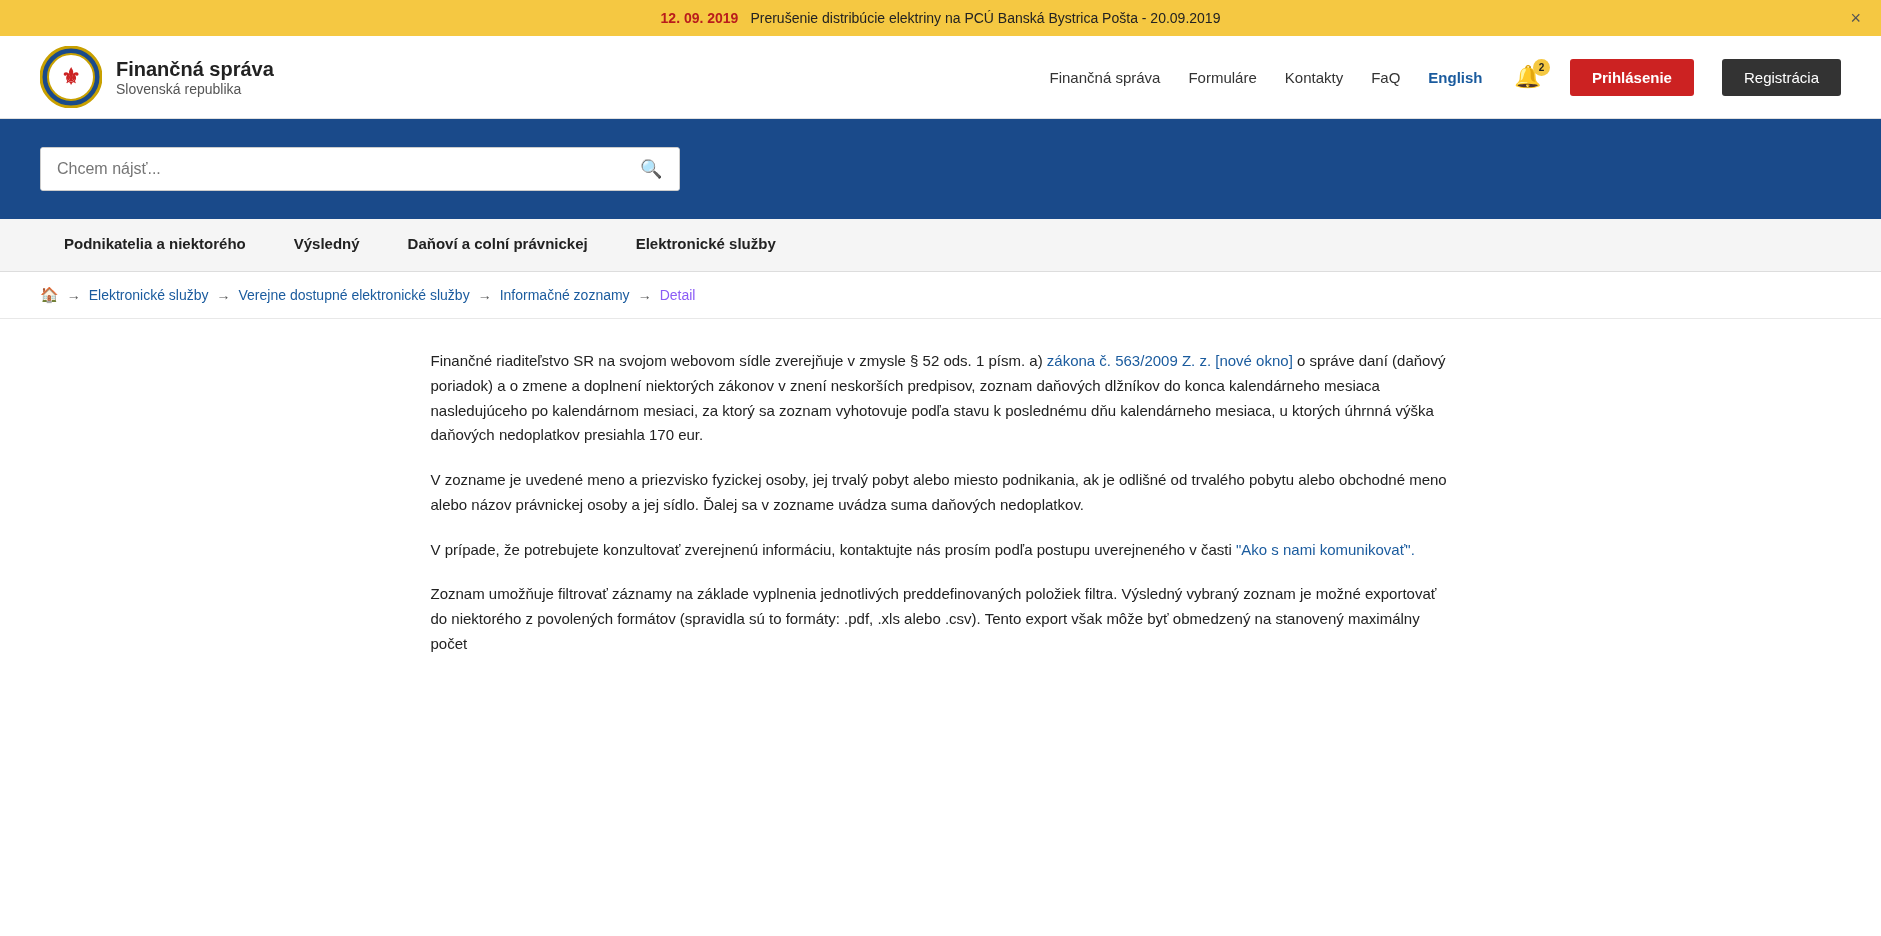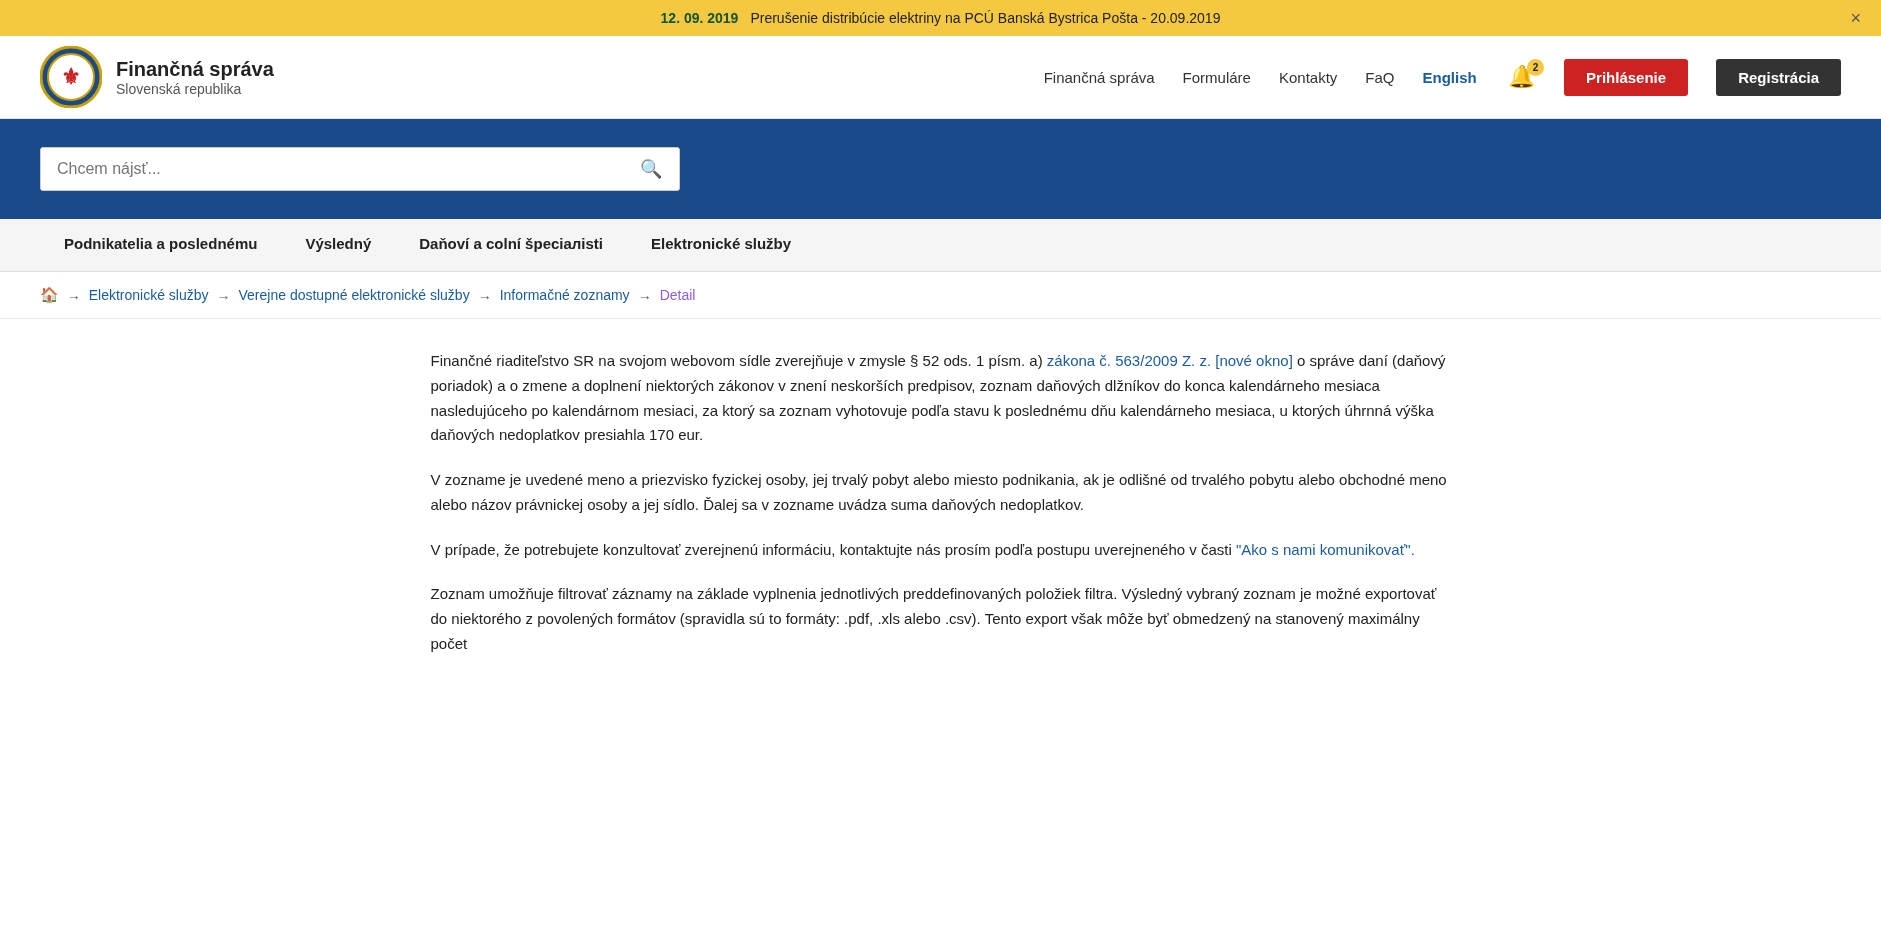--- a/index.html
+++ b/index.html
@@ -9,21 +9,21 @@
     .announcement-bar {
       background: #f5c842;
       padding: 8px 40px;
       display: flex;
       align-items: center;
       justify-content: center;
       position: relative;
       min-height: 36px;
     }
     .announcement-date {
-      color: #14532d;
+      color: #b91c1c;
       font-weight: bold;
       margin-right: 12px;
       font-size: 14px;
     }
     .announcement-text {
       font-size: 14px;
       color: #222;
     }
     .announcement-close {
       position: absolute;
@@ -120,21 +120,21 @@
       font-weight: bold;
     }
     .btn-registracia {
       background: #333;
       color: #fff;
       border: none;
       padding: 10px 22px;
       font-size: 15px;
       border-radius: 3px;
       cursor: pointer;
-      font-weight: bold;
+      font-weight: normal;
     }
 
     
     .search-section {
       background: #1a4a8a;
       padding: 28px 40px;
       display: flex;
     }
     .search-box {
       display: flex;
@@ -263,23 +263,23 @@
 <div class="search-section">
   <div class="search-box">
     <input class="search-input" type="text" placeholder="Chcem nájsť..." style="">
     <button class="search-btn">
       <span>🔍</span>
     </button>
   </div>
 </div>
 
 <nav class="main-nav">
-  <a class="main-nav-item">Podnikatelia a poslednému</a>
+  <a class="main-nav-item">Podnikatelia a niektorého</a>
   <a class="main-nav-item">Výsledný</a>
-  <a class="main-nav-item">Daňoví a colní špeciалisti</a>
+  <a class="main-nav-item">Daňoví a colní právnickej</a>
   <a class="main-nav-item">Elektronické služby</a>
 </nav>
 
 <div class="breadcrumb">
   <span class="home-icon">🏠</span>
   <span class="sep">→</span>
   <a class="link">Elektronické služby</a>
   <span class="sep">→</span>
   <a class="link">Verejne dostupné elektronické služby</a>
   <span class="sep">→</span>

